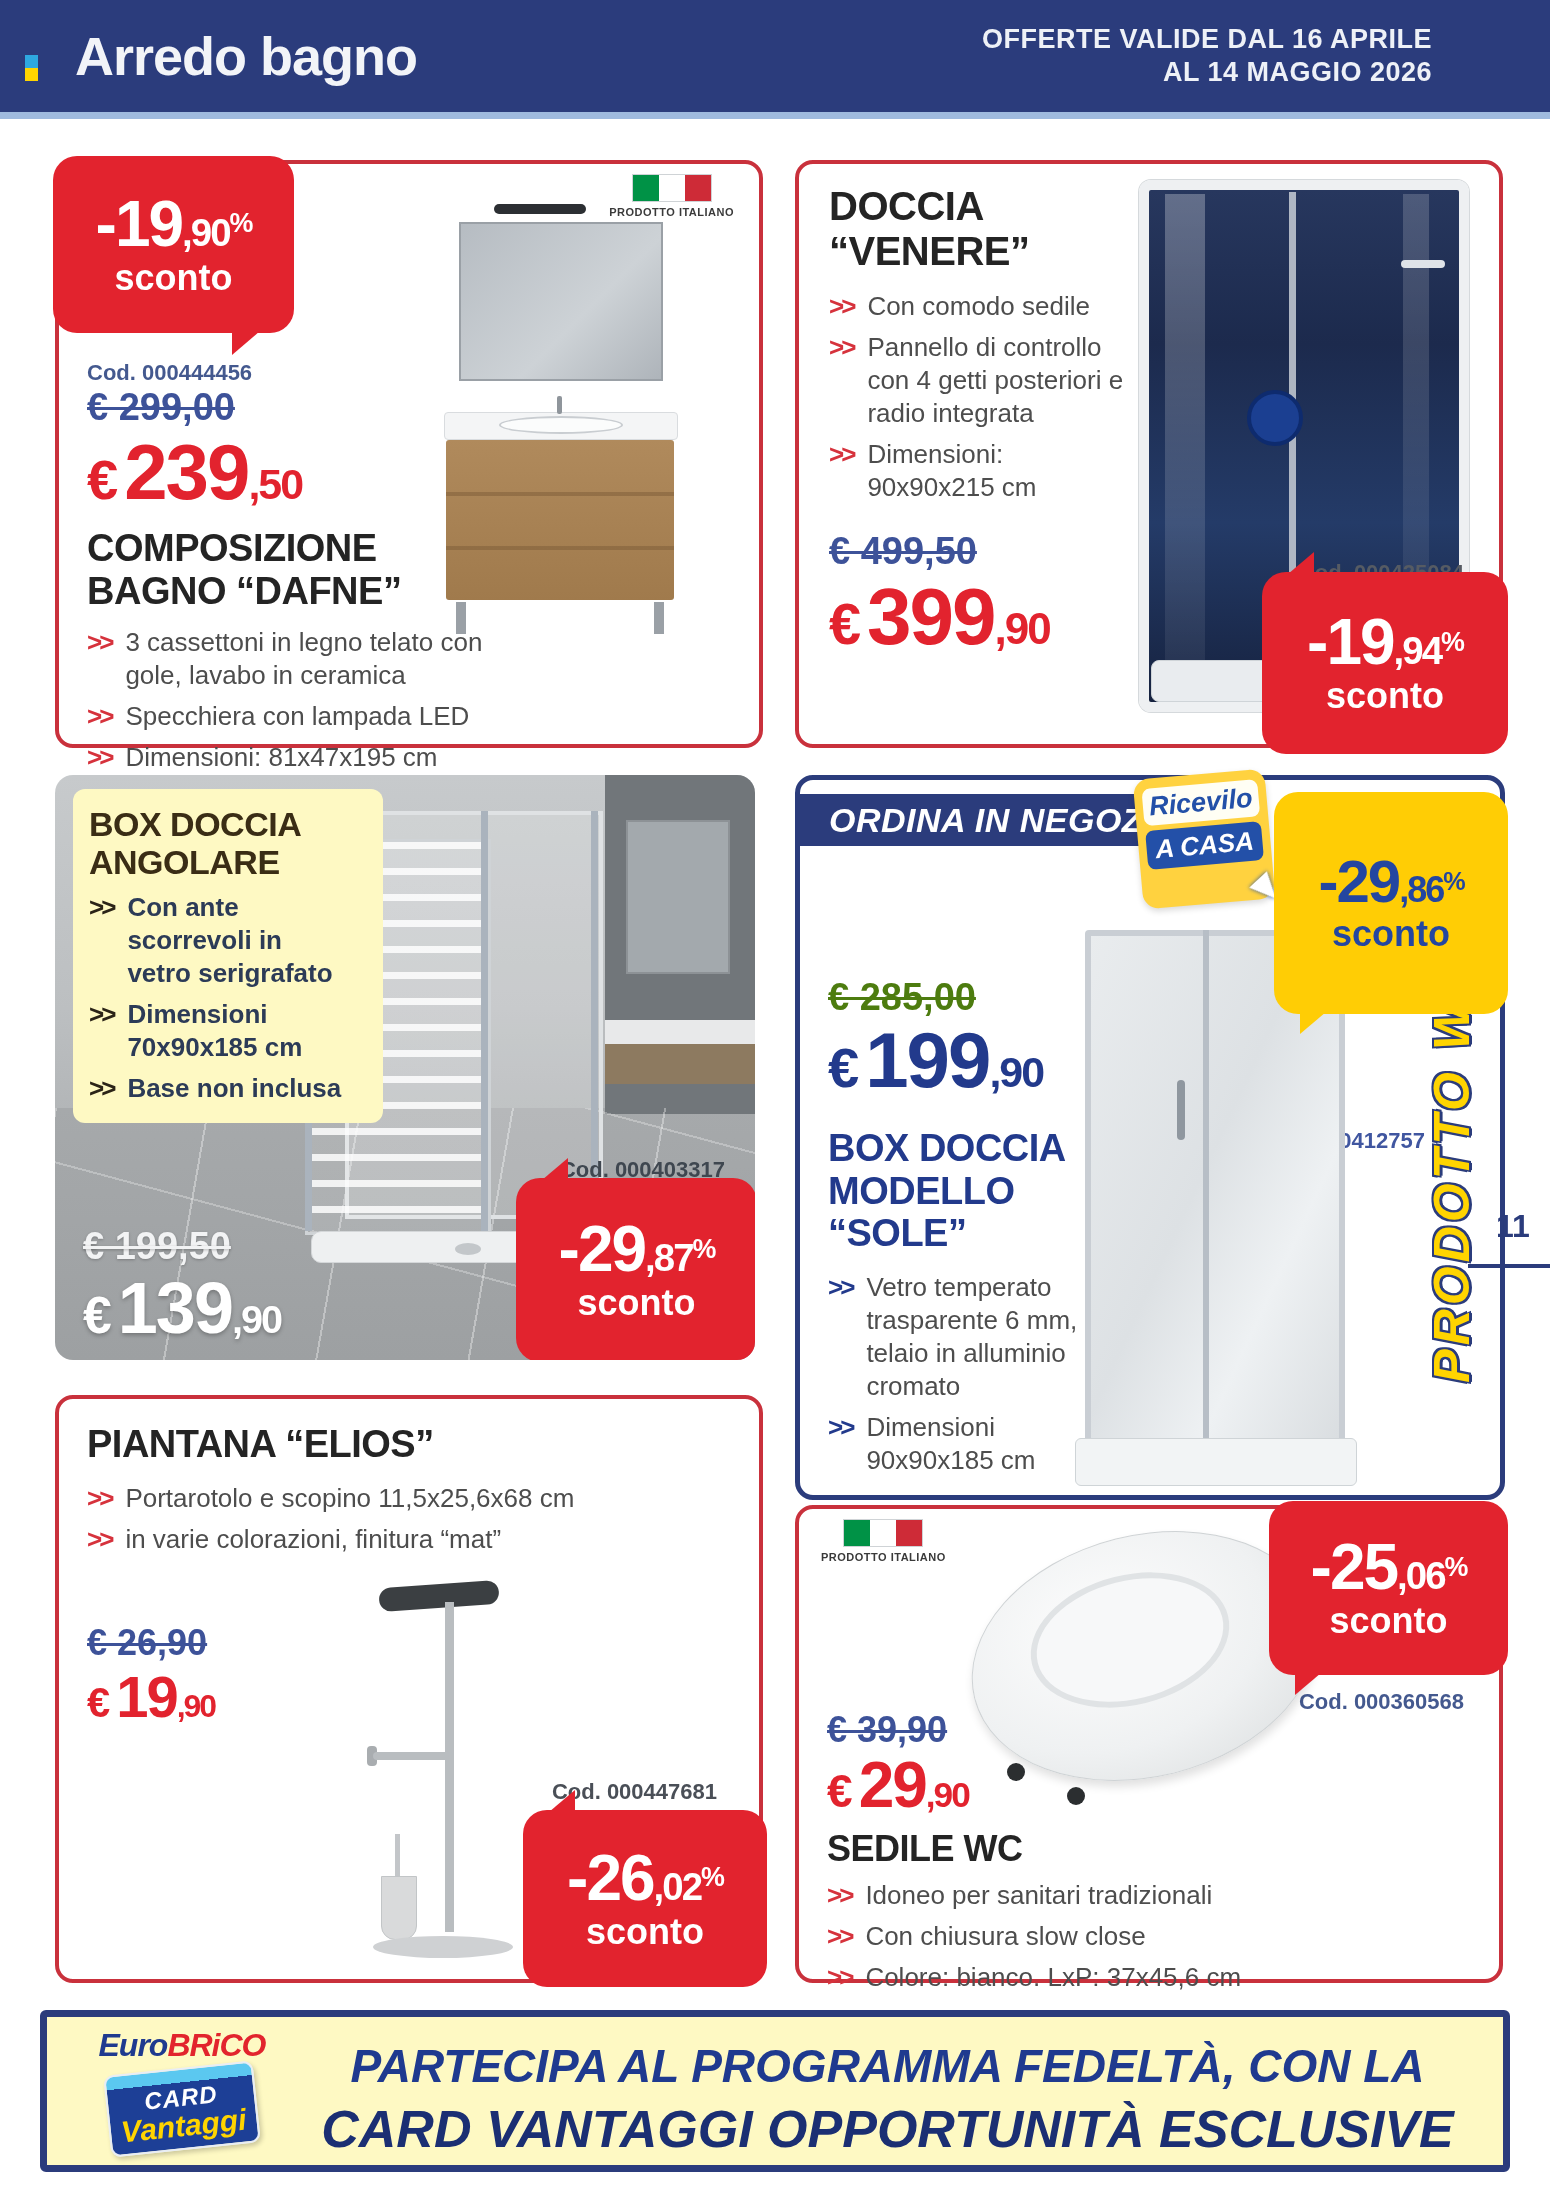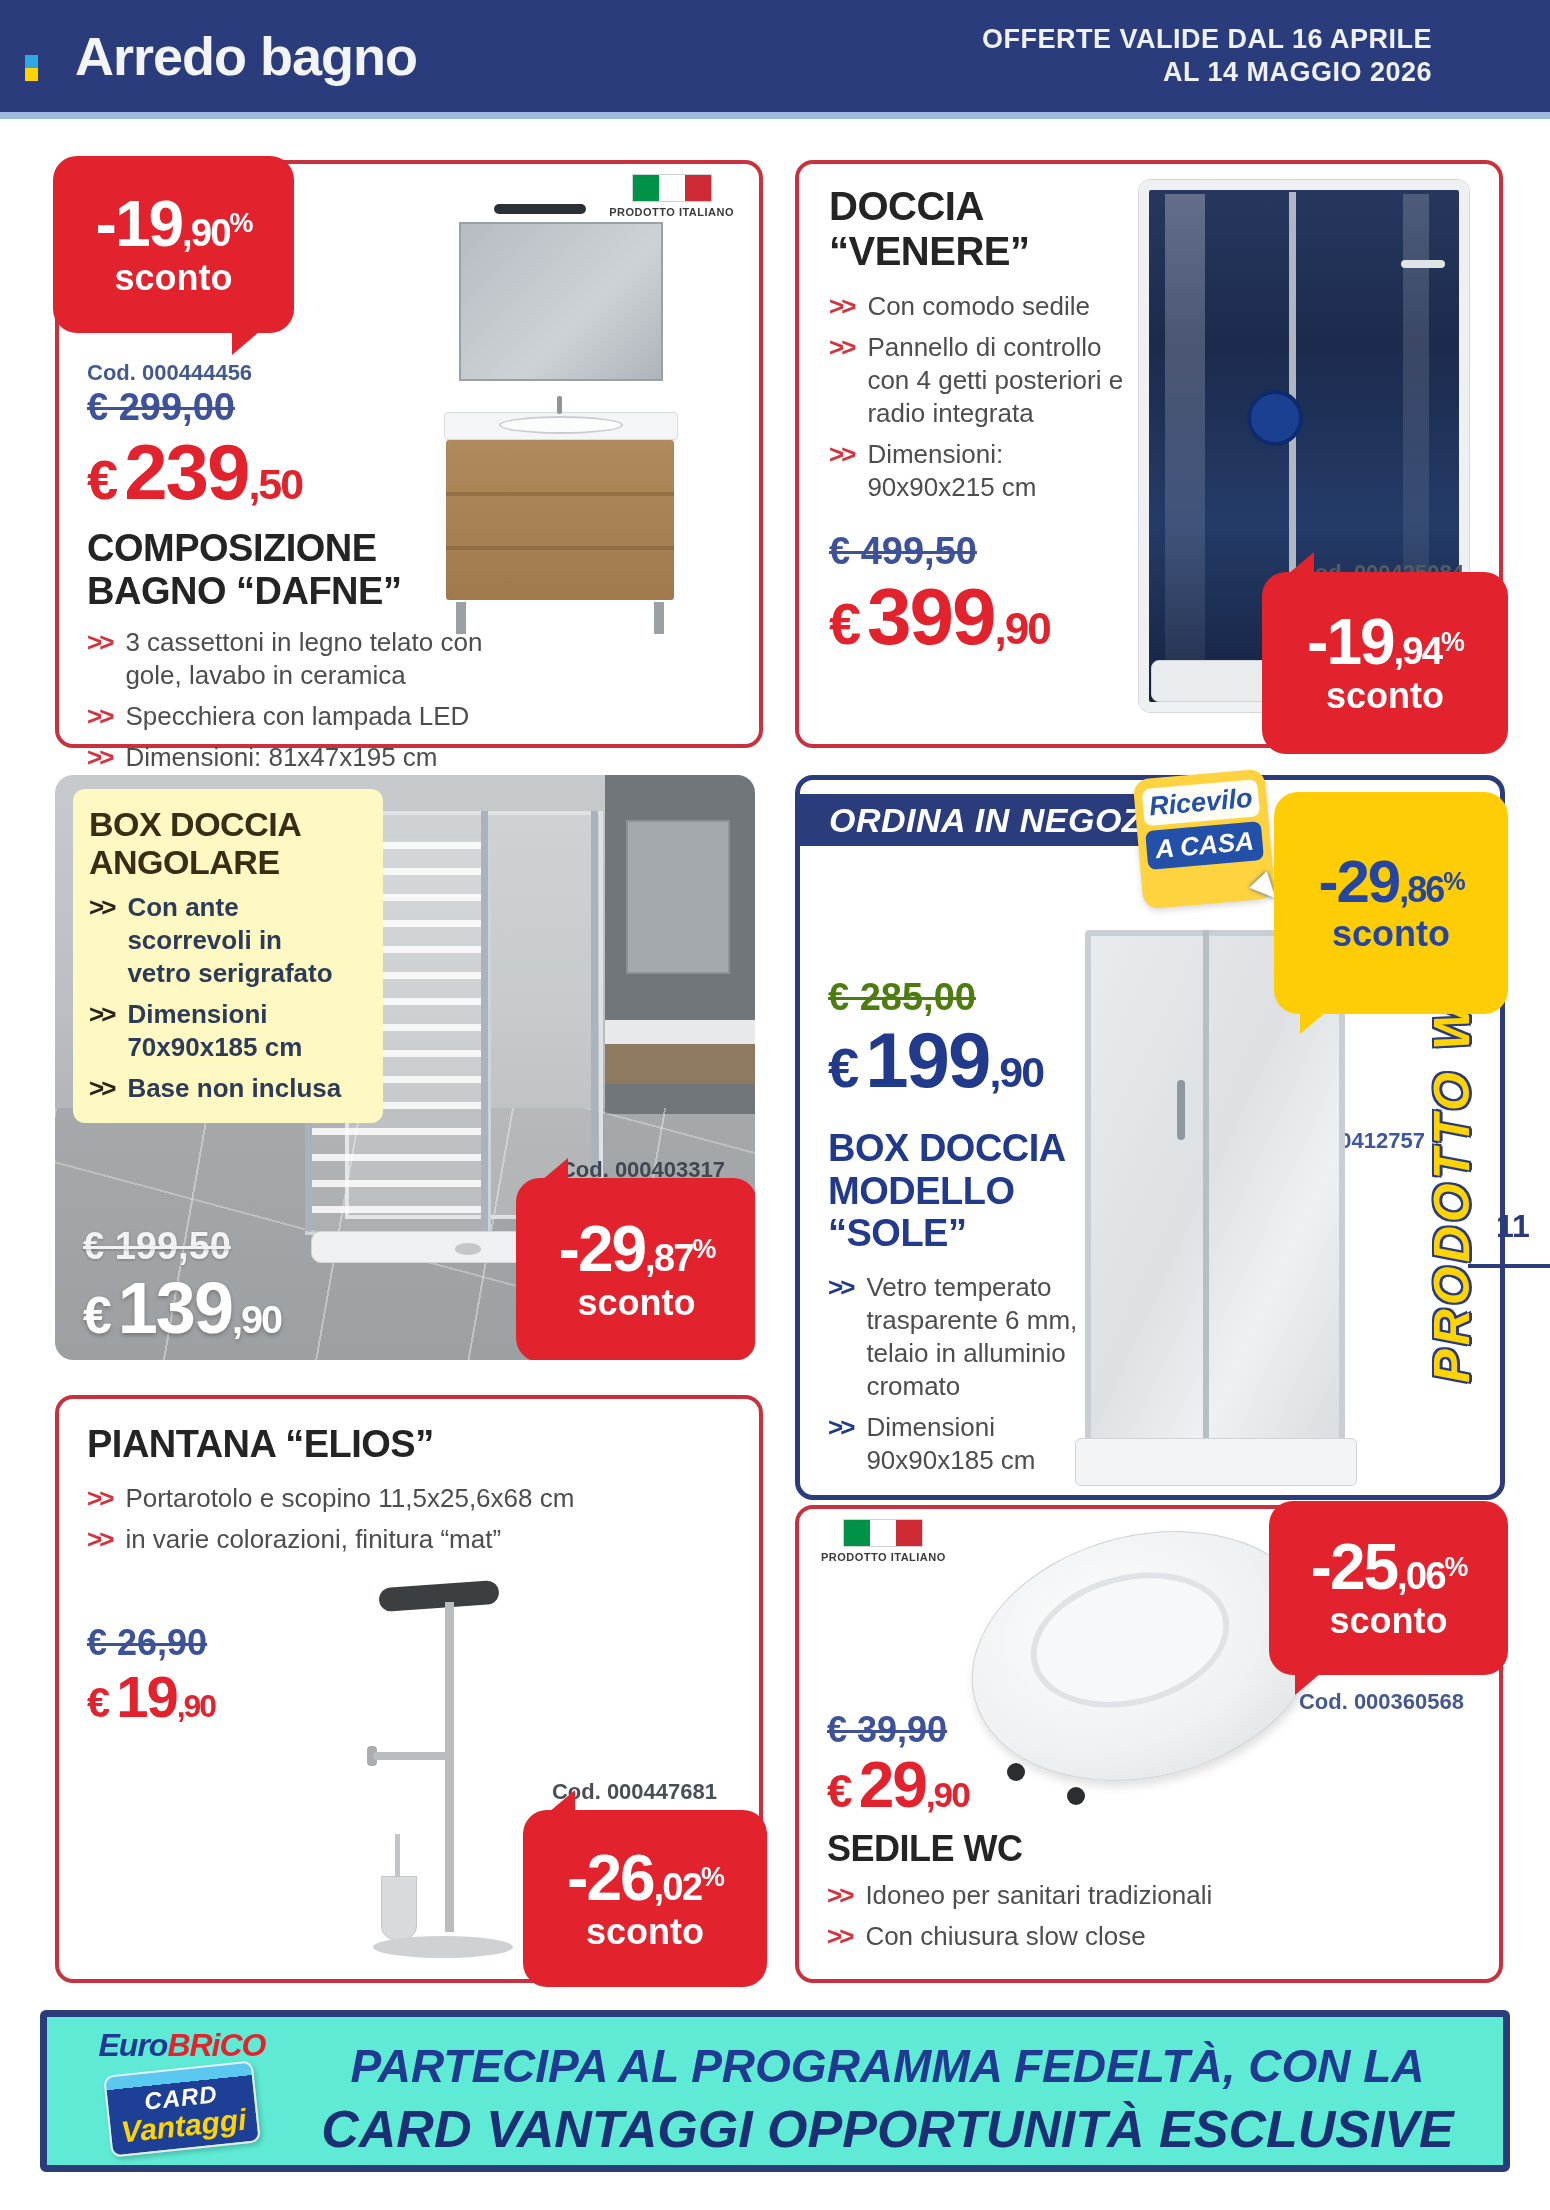--- a/index.html
+++ b/index.html
@@ -159,21 +159,21 @@
   .wc-outer{position:absolute;left:20px;top:20px;width:350px;height:240px;border-radius:50%;transform:rotate(-14deg);
       background:radial-gradient(ellipse at 40% 35%,#fdfdfd 0%,#eff1f2 55%,#d9dcdd 100%);
       border:1px solid #cfd3d5;box-shadow:0 6px 10px rgba(0,0,0,.12);}
   .wc-ring{position:absolute;left:80px;top:60px;width:190px;height:118px;border-radius:50%;border:6px solid #e0e3e5;
       transform:rotate(-14deg);background:#f7f8f9;}
   .wc-hinge1,.wc-hinge2{position:absolute;width:18px;height:18px;border-radius:50%;background:#2b2e30;}
   .wc-hinge1{left:58px;top:248px;} .wc-hinge2{left:118px;top:272px;}
 
   
   .footer{position:absolute;left:40px;top:2010px;width:1470px;height:162px;border:7px solid #2b3c7c;
-          border-radius:6px;background:#5eead4;box-sizing:border-box;}
+          border-radius:6px;background:#fef9c3;box-sizing:border-box;}
   .fo-logo{position:absolute;left:35px;top:10px;width:200px;text-align:center;}
   .fo-brand{font-size:32px;font-weight:900;font-style:italic;letter-spacing:-1px;white-space:nowrap;}
   .fo-brand .eu{color:#1f3a8f;} .fo-brand .br{color:#e2242d;}
   .fo-card{width:150px;height:82px;margin:4px auto 0;background:linear-gradient(180deg,#5bc8f0 0%,#5bc8f0 16%,#1d3f96 16%);
       border-radius:10px;border:2px solid #e8edf5;transform:rotate(-6deg);box-shadow:2px 3px 5px rgba(0,0,0,.2);
       text-align:center;box-sizing:border-box;padding-top:16px;}
   .fo-card .fc1{color:#ffffff;font-weight:900;font-style:italic;font-size:24px;letter-spacing:1px;line-height:1;}
   .fo-card .fc2{color:#ffd400;font-weight:900;font-style:italic;font-size:30px;letter-spacing:0;line-height:1.05;}
   .fo-text{position:absolute;left:250px;right:25px;top:22px;text-align:center;}
   .fo-line1{color:#1f3a8f;font-size:46px;font-weight:900;font-style:italic;letter-spacing:0;white-space:nowrap;}
@@ -446,20 +446,24 @@
       <div class="p-title" style="margin-top:12px;font-size:36px;">SEDILE WC</div>
       <div class="bullets" style="margin-top:10px;">
         <div class="bullet">
             <span class="chev"></span>
             <span>Idoneo per sanitari tradizionali</span>
           </div>
         <div class="bullet">
             <span class="chev"></span>
             <span>Con chiusura slow close</span>
           </div>
+        <div class="bullet">
+            <span class="chev"></span>
+            <span>Colore: bianco. LxP: 37x45,6 cm</span>
+          </div>
       </div>
     </div>
   </div>
 
   <div class="footer">
     <div class="fo-logo">
       <div class="fo-brand"><span class="eu">Euro</span><span class="br">BRiCO</span></div>
       <div class="fo-card">
         <div class="fc1">CARD</div>
         <div class="fc2">Vantaggi</div>

